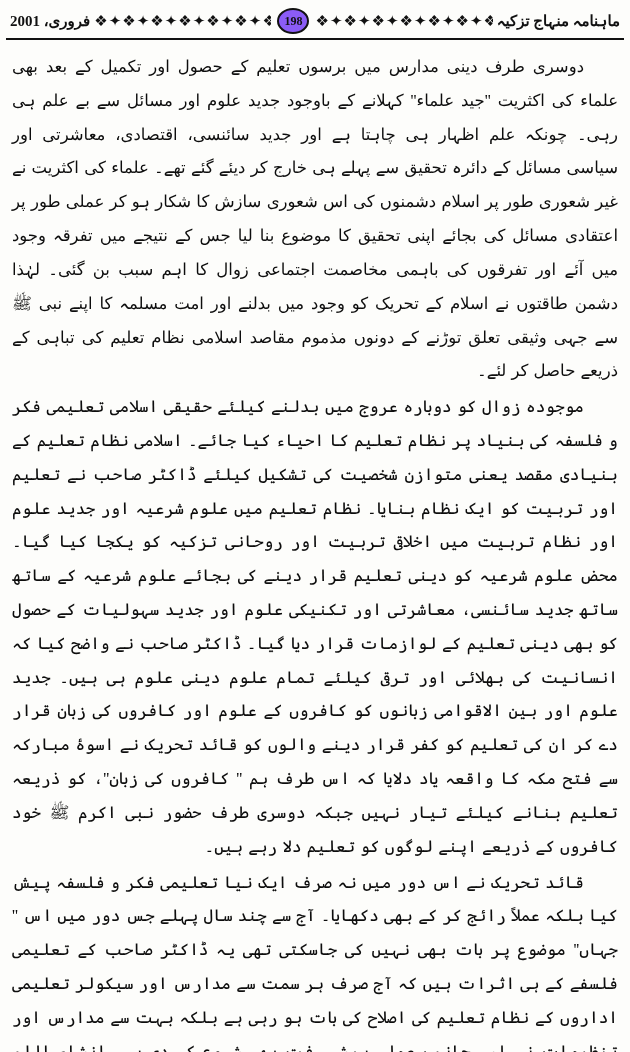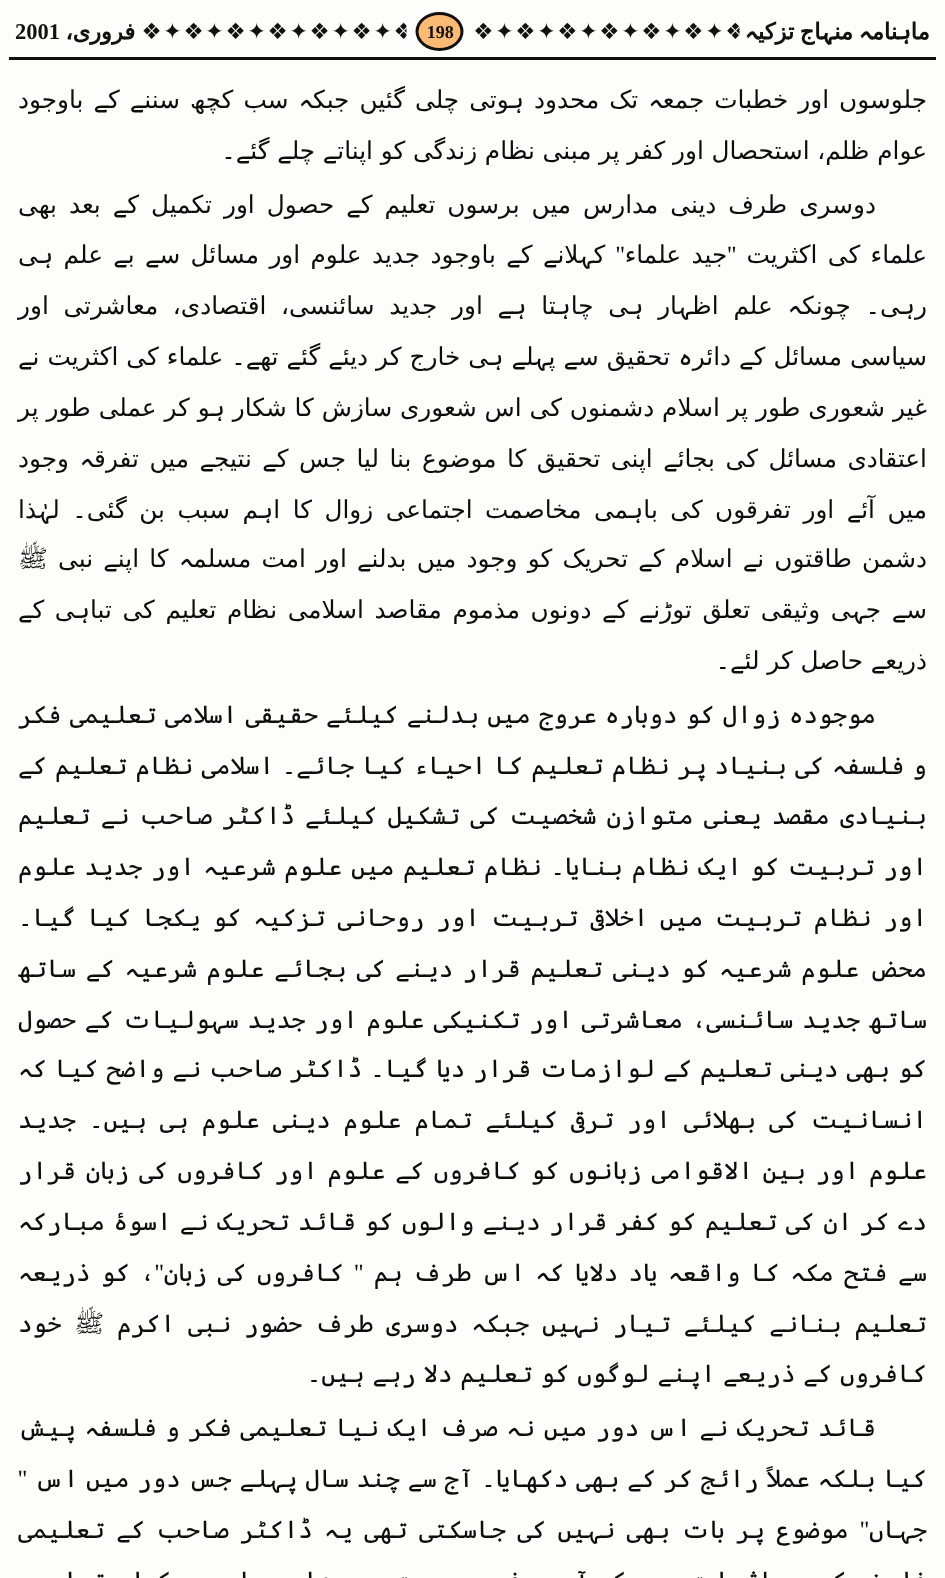--- a/index.html
+++ b/index.html
@@ -54,21 +54,21 @@
     height: 22px;
     border: 2px solid #111;
     border-radius: 50%;
     display: flex;
     align-items: center;
     justify-content: center;
     font-size: 12px;
     font-weight: bold;
     color: #111;
     margin: 0 6px;
-    background: #fdba74;
+    background: #8b5cf6;
   }
   
   .content {
     direction: rtl;
     text-align: justify;
     padding: 10px 12px 0 12px;
     color: #0d0d0d;
   }
   .para {
     font-size: 16.5px;
@@ -89,19 +89,18 @@
   <div class="header">
     <span class="header-left-text">فروری، 2001</span>
     <span class="header-deco">❖✦❖✦❖✦❖✦❖✦❖✦❖✦❖</span>
     <span class="page-number">198</span>
     <span class="header-deco">❖✦❖✦❖✦❖✦❖✦❖✦❖✦❖</span>
     <span class="header-right-text">ماہنامہ منہاج تزکیہ</span>
   </div>
 
   <div class="content">
 
-    <p class="para">جلوسوں اور خطبات جمعہ تک محدود ہوتی چلی گئیں جبکہ سب کچھ سننے کے باوجود عوام ظلم، استحصال اور کفر پر مبنی نظام زندگی کو اپناتے چلے گئے۔</p>
     <p class="para indent">دوسری طرف دینی مدارس میں برسوں تعلیم کے حصول اور تکمیل کے بعد بھی علماء کی اکثریت ''جید علماء'' کہلانے کے باوجود جدید علوم اور مسائل سے بے علم ہی رہی۔ چونکہ علم اظہار ہی چاہتا ہے اور جدید سائنسی، اقتصادی، معاشرتی اور سیاسی مسائل کے دائرہ تحقیق سے پہلے ہی خارج کر دیئے گئے تھے۔ علماء کی اکثریت نے غیر شعوری طور پر اسلام دشمنوں کی اس شعوری سازش کا شکار ہو کر عملی طور پر اعتقادی مسائل کی بجائے اپنی تحقیق کا موضوع بنا لیا جس کے نتیجے میں تفرقہ وجود میں آئے اور تفرقوں کی باہمی مخاصمت اجتماعی زوال کا اہم سبب بن گئی۔ لہٰذا دشمن طاقتوں نے اسلام کے تحریک کو وجود میں بدلنے اور امت مسلمہ کا اپنے نبی ﷺ سے جہی وثیقی تعلق توڑنے کے دونوں مذموم مقاصد اسلامی نظام تعلیم کی تباہی کے ذریعے حاصل کر لئے۔</p>
     <p class="para indent">موجودہ زوال کو دوبارہ عروج میں بدلنے کیلئے حقیقی اسلامی تعلیمی فکر و فلسفہ کی بنیاد پر نظام تعلیم کا احیاء کیا جائے۔ اسلامی نظام تعلیم کے بنیادی مقصد یعنی متوازن شخصیت کی تشکیل کیلئے ڈاکٹر صاحب نے تعلیم اور تربیت کو ایک نظام بنایا۔ نظام تعلیم میں علوم شرعیہ اور جدید علوم اور نظام تربیت میں اخلاقی تربیت اور روحانی تزکیہ کو یکجا کیا گیا۔ محض علوم شرعیہ کو دینی تعلیم قرار دینے کی بجائے علوم شرعیہ کے ساتھ ساتھ جدید سائنسی، معاشرتی اور تکنیکی علوم اور جدید سہولیات کے حصول کو بھی دینی تعلیم کے لوازمات قرار دیا گیا۔ ڈاکٹر صاحب نے واضح کیا کہ انسانیت کی بھلائی اور ترقی کیلئے تمام علوم دینی علوم ہی ہیں۔ جدید علوم اور بین الاقوامی زبانوں کو کافروں کے علوم اور کافروں کی زبان قرار دے کر ان کی تعلیم کو کفر قرار دینے والوں کو قائد تحریک نے اسوۂ مبارکہ سے فتح مکہ کا واقعہ یاد دلایا کہ اس طرف ہم '' کافروں کی زبان''، کو ذریعہ تعلیم بنانے کیلئے تیار نہیں جبکہ دوسری طرف حضور نبی اکرم ﷺ خود کافروں کے ذریعے اپنے لوگوں کو تعلیم دلا رہے ہیں۔</p>
     <p class="para indent">قائد تحریک نے اس دور میں نہ صرف ایک نیا تعلیمی فکر و فلسفہ پیش کیا بلکہ عملاً رائج کر کے بھی دکھایا۔ آج سے چند سال پہلے جس دور میں اس '' جہاں'' موضوع پر بات بھی نہیں کی جاسکتی تھی یہ ڈاکٹر صاحب کے تعلیمی فلسفے کے ہی اثرات ہیں کہ آج صرف ہر سمت سے مدارس اور سیکولر تعلیمی اداروں کے نظام تعلیم کی اصلاح کی بات ہو رہی ہے بلکہ بہت سے مدارس اور تنظیمات نے اس جانب عملی پیش رفت بھی شروع کر دی ہے۔ انشاء اللہ آنے والا دور علوم شرعیہ و جدید علوم اور نظام تعلیم و تربیت کی یکجائی کا دور ہوگا۔</p>
 
   </div>
 </div>
 
 </body></html>

